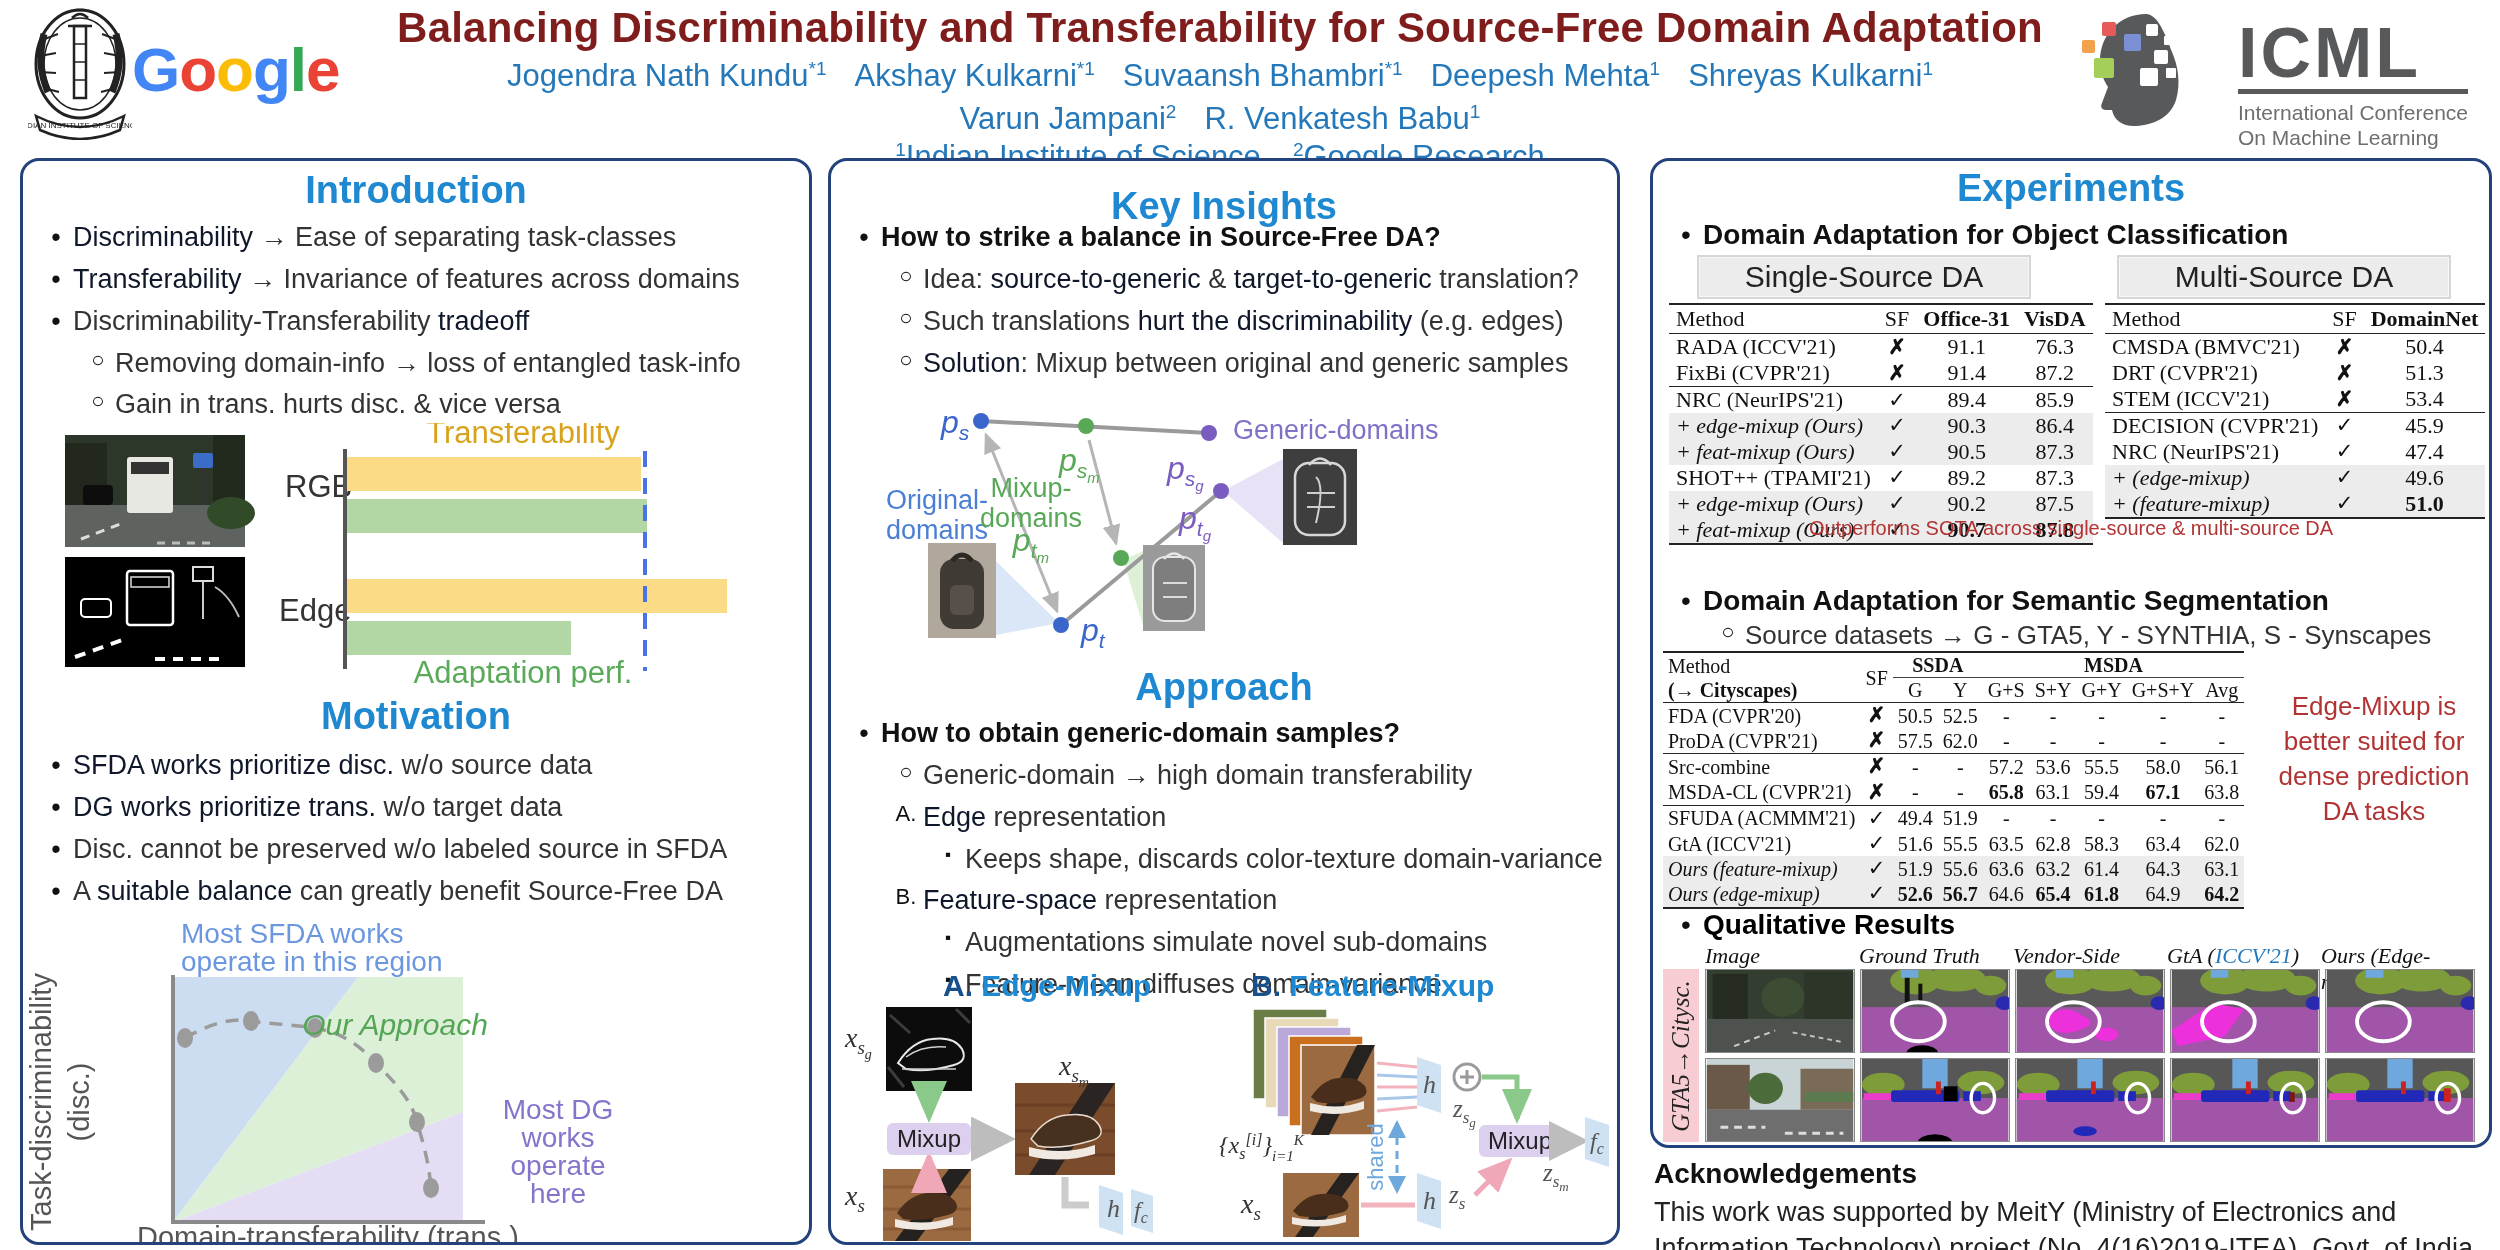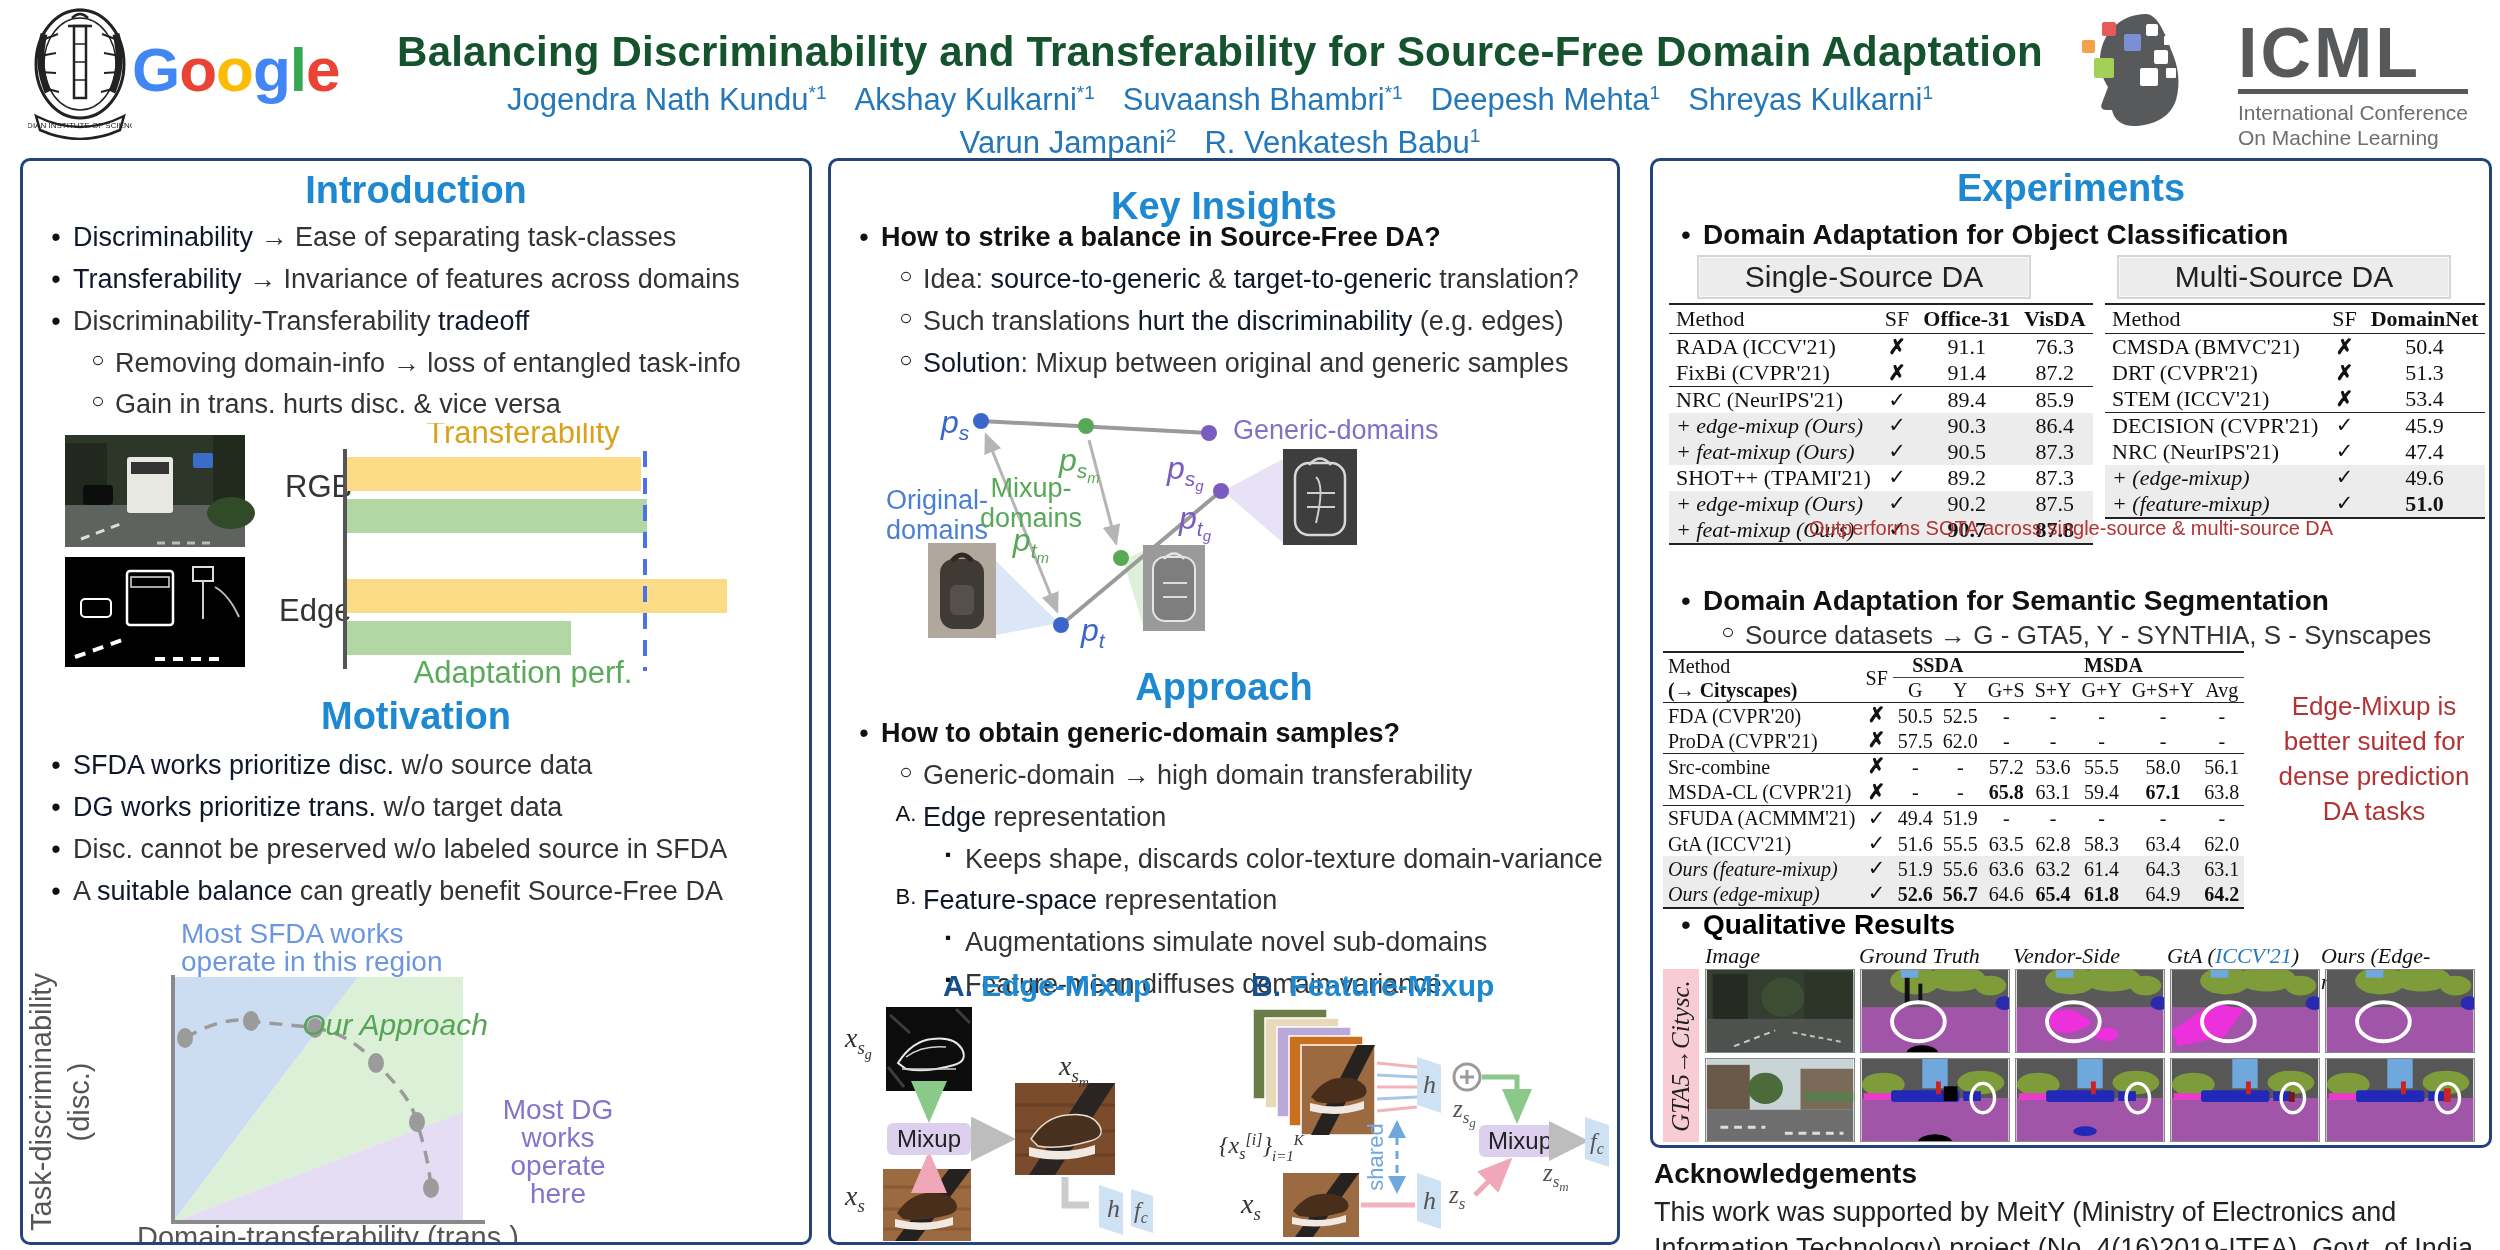--- a/index.html
+++ b/index.html
@@ -1,37 +1,37 @@
 <!DOCTYPE html>
 <html><head>
 <meta charset="utf-8">
 <style>
   html,body{margin:0;padding:0;background:#fff;}
   .poster{position:relative;width:2500px;height:1250px;background:#fff;overflow:hidden;
           font-family:"Liberation Sans",sans-serif;color:#2b2b2b;}
   
   .hdr-center{position:absolute;left:380px;top:4px;width:1680px;text-align:center;}
-  .hdr-title{font-size:42px;font-weight:bold;color:#14532d;letter-spacing:.2px;margin-top:24px;}
+  .hdr-title{font-size:42px;font-weight:bold;color:#7f1d1d;letter-spacing:.2px;}
   .hdr-authors{font-size:31px;color:#2478ba;margin-top:6px;font-weight:500;}
   .hdr-authors .au{margin:0 14px;white-space:nowrap;}
   .hdr-authors sup{font-size:19px;}
   .hdr-affil{font-size:31px;color:#2478ba;margin-top:2px;}
   .hdr-affil .af{margin:0 16px;}
   .hdr-affil sup{font-size:19px;}
   .google{position:absolute;left:132px;top:34px;font-size:62px;font-weight:bold;letter-spacing:-1px;}
   .google .g1,.google .g4{color:#4285F4}.google .g2{color:#EA4335}.google .g3{color:#FBBC05}
   .google .g5{color:#34A853}.google .g6{color:#EA4335}
   .iisc{position:absolute;left:28px;top:4px;}
   .icml{position:absolute;left:2068px;top:6px;display:flex;align-items:flex-start;}
   .icml-text{margin-left:10px;margin-top:14px;}
   .icml-name{font-size:70px;font-weight:bold;color:#58595b;letter-spacing:3px;line-height:.95;
              border-bottom:5px solid #58595b;padding-bottom:2px;}
   .icml-sub{font-size:21px;color:#6d6e70;margin-top:6px;line-height:1.2;}
   
-  .panel{position:absolute;top:158px;background:#fff;border:3px solid #24427c;border-radius:10px;
+  .panel{position:absolute;top:158px;background:#fff;border:3px solid #24427c;border-radius:19px;
          box-sizing:border-box;overflow:hidden;}
   #panel-intro{left:20px;width:792px;height:1087px;}
   #panel-key{left:828px;width:792px;height:1087px;}
   #panel-exp{left:1650px;width:842px;height:990px;}
   .sec-title{position:absolute;left:0;width:100%;text-align:center;font-size:38px;font-weight:bold;color:#1e88d0;}
   
   .blk{position:absolute;left:16px;right:10px;}
   .li{display:flex;font-size:27px;line-height:1.55;color:#333;}
   .li .mk{width:34px;flex:none;text-align:center;color:#111;}
   .li.lvl2{padding-left:42px;}

